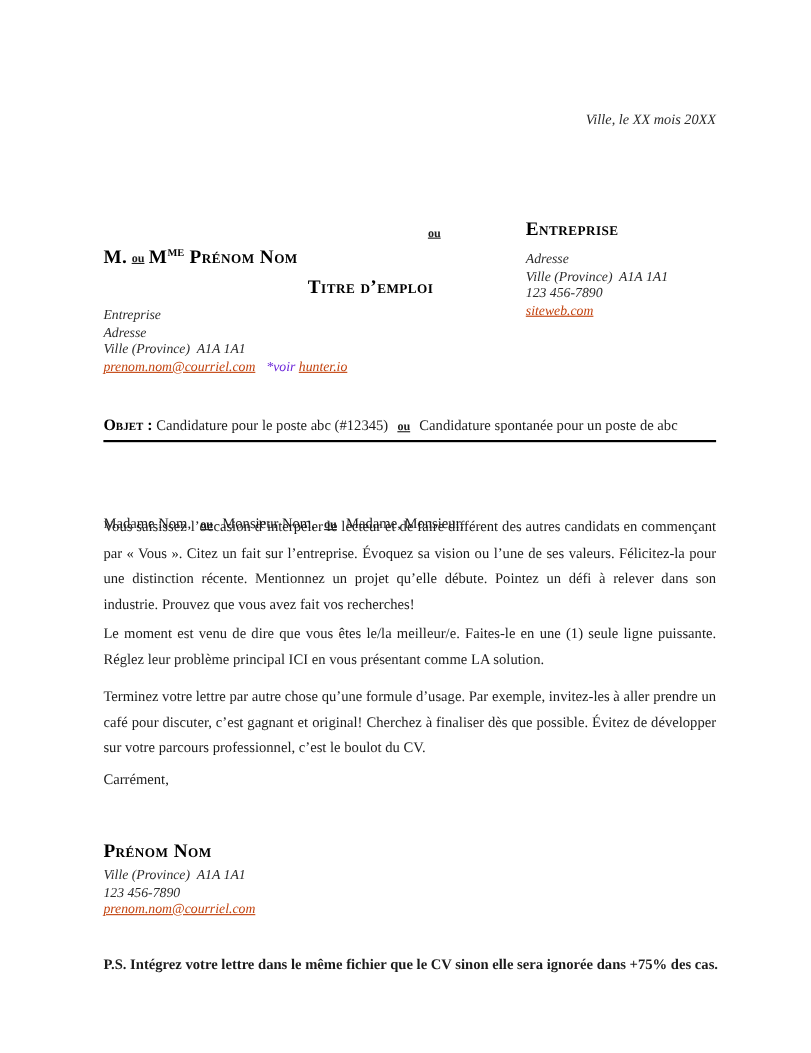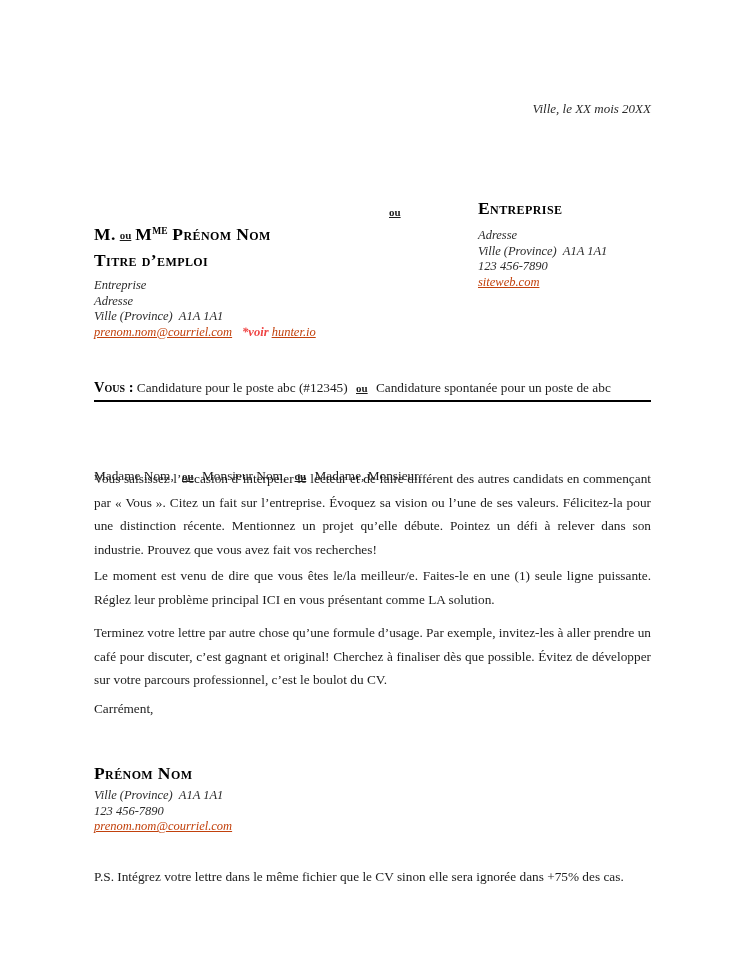--- a/index.html
+++ b/index.html
@@ -36,21 +36,21 @@
     width: 300px;
   }
   .caps-big {
     font-variant: small-caps;
     font-weight: bold;
     font-size: 17.5px;
     letter-spacing: 0.4px;
     color: #000;
   }
   .headline { line-height: 26px; margin-top: 20px; }
-  .headline-2 { line-height: 24px; }
+  .headline-2 { line-height: 24px; text-align: right; }
   .ou-small {
     font-variant: normal;
     font-size: 11px;
     font-weight: bold;
     letter-spacing: 0;
     text-decoration: underline;
     color: #1c1c1c;
     vertical-align: 1px;
   }
   .mme-sup {
@@ -81,24 +81,23 @@
     width: 230px;
   }
   .company-block .contact-lines { margin-top: 9px; }
 
   a.doc-link, .doc-link {
     color: #c2410c;
     text-decoration: underline;
     cursor: pointer;
   }
   .link-note {
-    color: #ef4444;
+    color: #6d28d9;
     text-decoration: none;
     margin-left: 10px;
-    font-weight: bold;
   }
 
   
   .subject-line {
     position: absolute;
     left: 94px;
     top: 379px;
     width: 557px;
     font-size: 13.3px;
     padding-bottom: 4px;
@@ -160,20 +159,21 @@
     line-height: 24px;
   }
   .signature-block .contact-lines { margin-top: 3px; }
 
   .postscript {
     position: absolute;
     left: 94px;
     top: 869px;
     width: 600px;
     font-size: 13.3px;
+    font-weight: bold;
   }
 </style>
 </head>
 <body>
 
 <div class="page">
 
   <div class="date-line">Ville, le XX mois 20XX</div>
 
   <div class="recipient-block">
@@ -204,21 +204,21 @@
     </div>
     <div class="contact-lines">
       <div class="prewrap">Adresse</div>
       <div class="prewrap">Ville (Province)  A1A 1A1</div>
       <div class="prewrap">123 456-7890</div>
       <div><a class="doc-link" style="font-style: italic;">siteweb.com</a></div>
     </div>
   </div>
 
   <div class="subject-line">
-    <span class="subject-label">Vous :</span><span class="prewrap"> Candidature pour le poste abc (#12345)</span>
+    <span class="subject-label">Objet :</span><span class="prewrap"> Candidature pour le poste abc (#12345)</span>
     <span class="ou-body">ou</span>
     <span>Candidature spontanée pour un poste de abc</span>
   </div>
 
   <div class="salutation">
     <span>Madame Nom,</span>
     <span class="ou-body">ou</span>
     <span>Monsieur Nom,</span>
     <span class="ou-body">ou</span>
     <span>Madame, Monsieur,</span>

